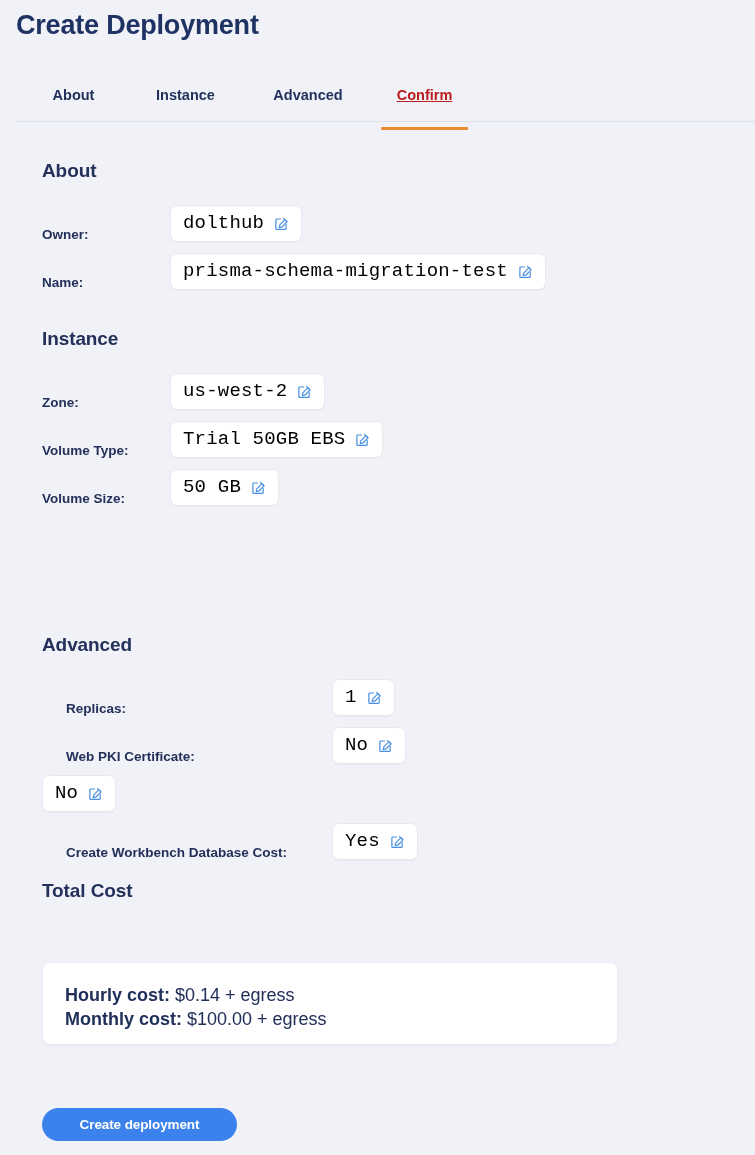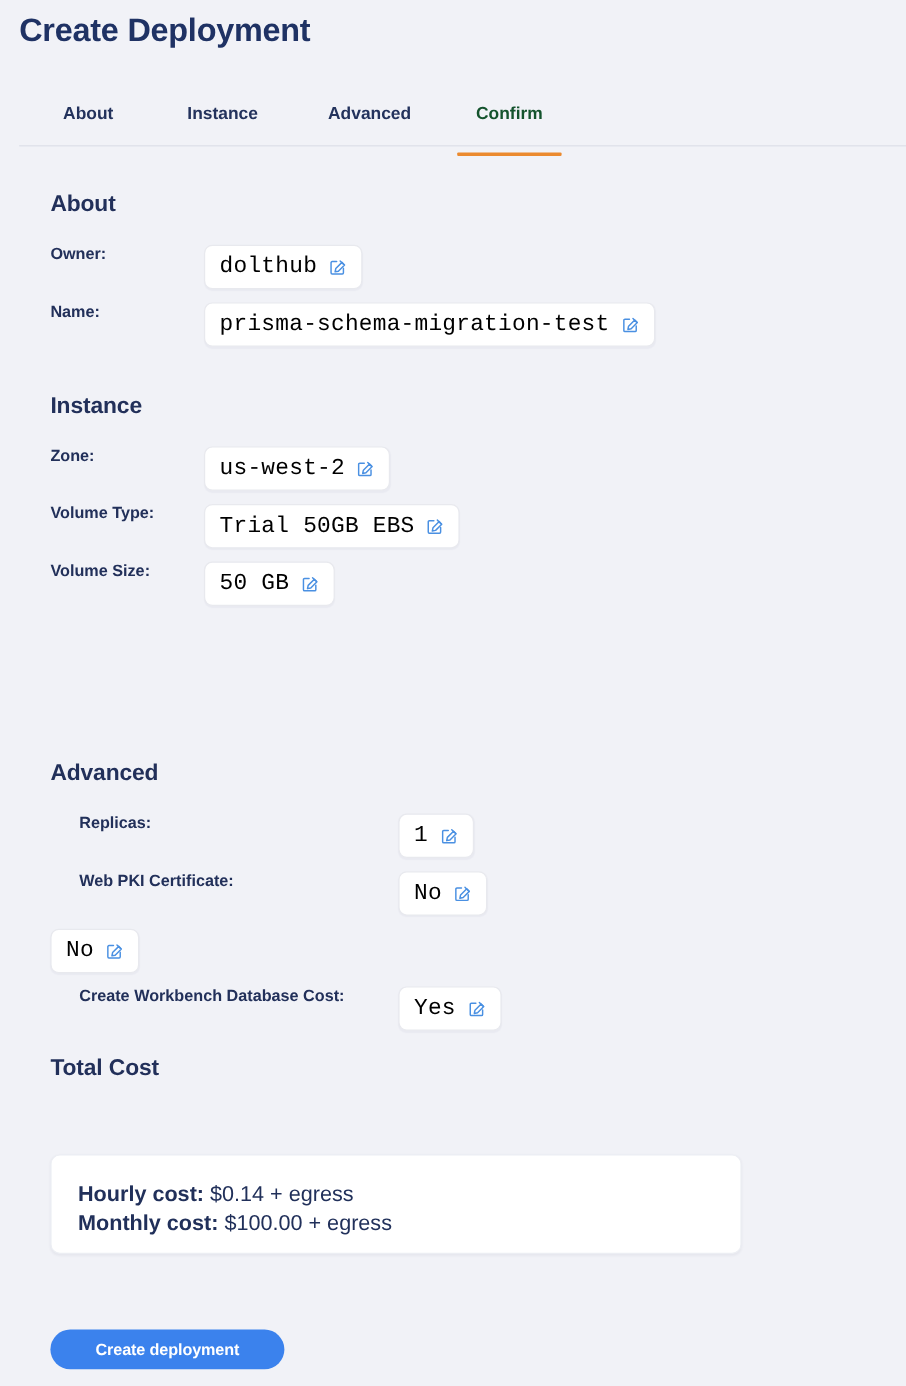--- a/index.html
+++ b/index.html
@@ -54,21 +54,21 @@
     text-align: center;
   }
   .tab-hit {
     display: block;
     padding: 6px 0 14px 0;
   }
   .tab-0 { width: 87px; margin-left: 14px; }
   .tab-1 { width: 95px; margin-left: 21px; }
   .tab-2 { width: 106px; margin-left: 22px; }
   .tab-3 { width: 87px; margin-left: 20px; }
-  .tab.active { color: #14532d; }
+  .tab.active { color: #b91c1c; text-decoration: underline; }
   .tab.active::after {
     content: "";
     position: absolute;
     left: 0;
     right: 0;
     bottom: -1px;
     height: 3px;
     background: #eb8a2f;
     border-radius: 1px;
   }
@@ -81,21 +81,21 @@
   .section-title {
     font-size: 19px;
     font-weight: bold;
     color: #22305a;
     margin: 0 0 22px 0;
     letter-spacing: -0.1px;
   }
 
   .row {
     display: flex;
-    align-items: flex-start;
+    align-items: flex-end;
     margin-bottom: 10px;
     min-height: 38px;
   }
   .row-label {
     font-size: 13.5px;
     font-weight: bold;
     color: #22305a;
     white-space: nowrap;
   }
   .label-col-about { width: 128px; }

